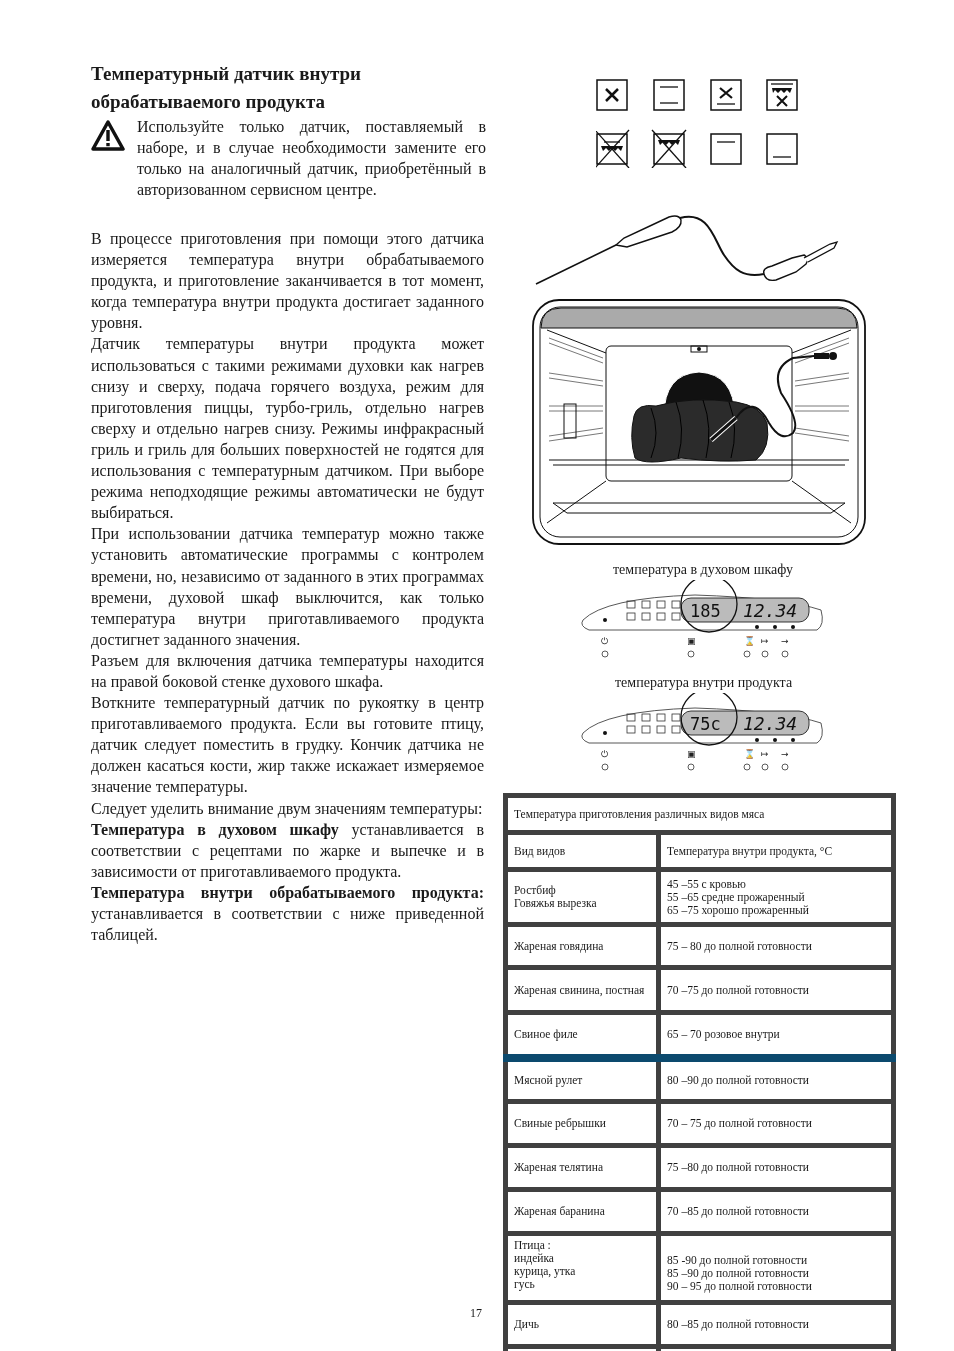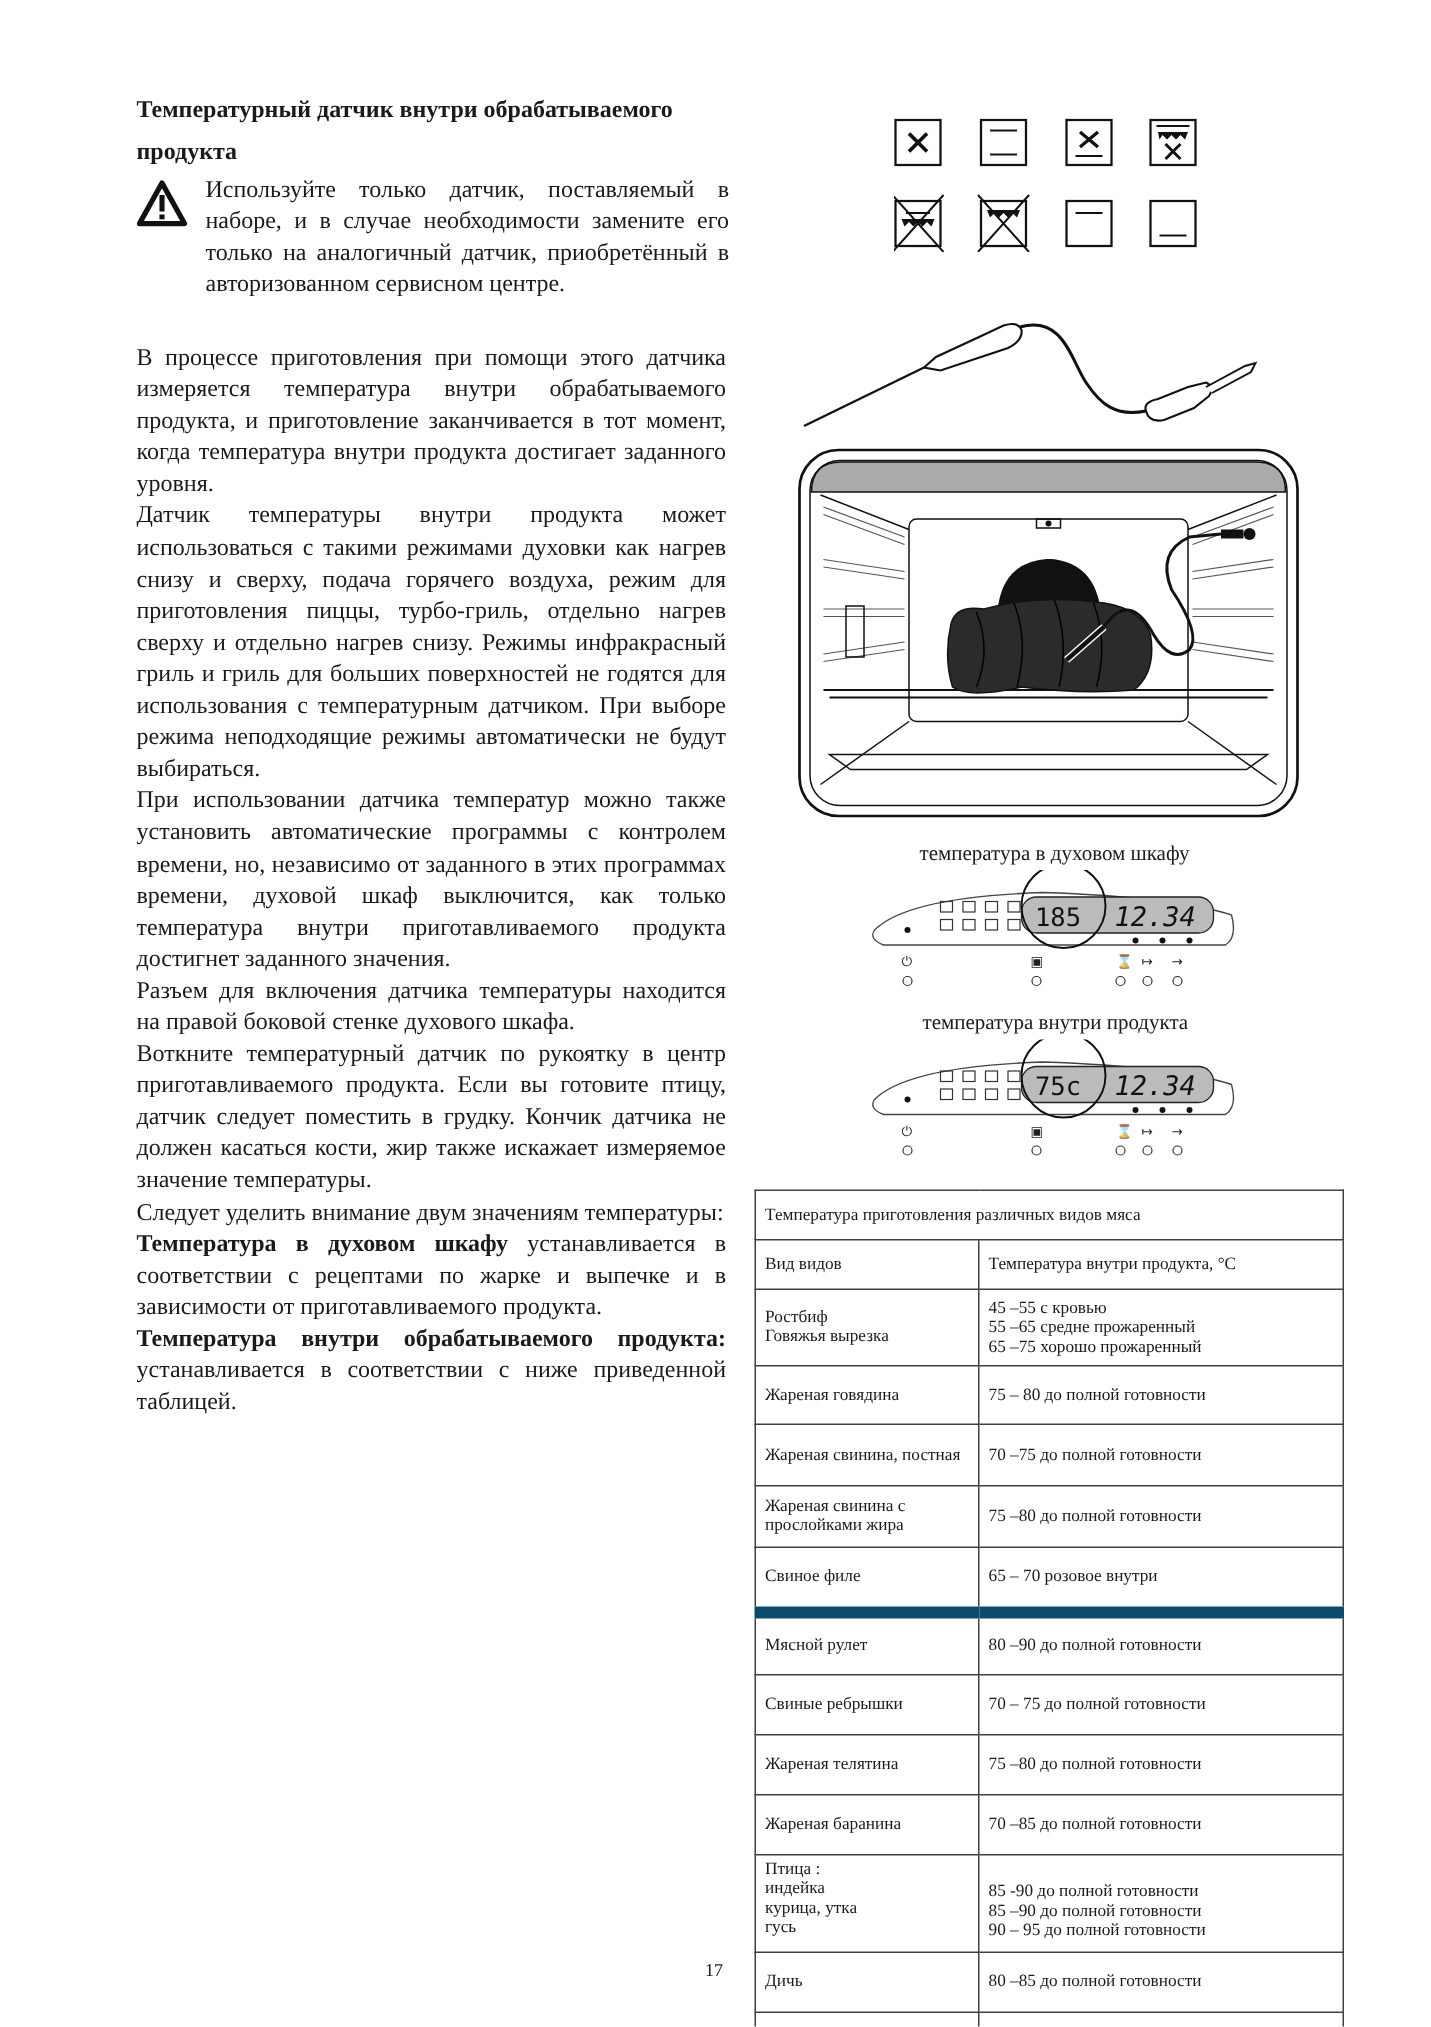--- a/index.html
+++ b/index.html
@@ -1,30 +1,30 @@
 <!DOCTYPE html>
 <html><head>
 <meta charset="utf-8">
 <style>
   html,body{margin:0;padding:0;background:#fff;}
   body{width:954px;height:1351px;position:relative;overflow:hidden;font-family:"Liberation Serif","DejaVu Serif",serif;color:#1a1a1a;}
-  .title{position:absolute;left:91px;top:60px;width:400px;font-size:16px;font-weight:bold;line-height:28px;margin:0;}
+  .title{position:absolute;left:91px;top:60px;width:400px;font-size:19px;font-weight:bold;line-height:28px;margin:0;}
   .warn{position:absolute;left:91px;top:116px;width:395px;}
   .warn-icon{position:absolute;left:0;top:4px;width:34px;height:32px;}
   .warn-text{margin-left:46px;font-size:16px;line-height:21px;text-align:justify;}
   .body{position:absolute;left:91px;top:228px;width:393px;font-size:16px;line-height:21.1px;text-align:justify;}
   .body p{margin:0;}
   .body b{font-weight:bold;}
   .modes{position:absolute;left:596px;top:78px;width:210px;}
   .probe{position:absolute;left:534px;top:200px;width:320px;height:90px;}
   .oven{position:absolute;left:531px;top:298px;width:336px;height:248px;}
   .panel-cap{position:absolute;font-size:14px;font-family:"Liberation Serif",serif;}
   .panel{position:absolute;left:575px;width:256px;height:86px;}
   .tbl{position:absolute;left:503px;top:793px;width:393px;border-collapse:collapse;font-size:11.5px;font-family:"Liberation Serif",serif;}
-  .tbl td{border:1px solid #404040;padding:3px 6px;vertical-align:middle;line-height:13px;}
+  .tbl td{border:5px solid #404040;padding:3px 6px;vertical-align:middle;line-height:13px;}
   .tbl .hdr td{height:26px;}
   .tbl .c1{width:136px;}
   .tbl .thick td{border-top:8px solid #0c4a6e;}
   .pg{position:absolute;left:470px;top:1306px;font-size:12px;}
   .ln{display:block;}
 </style>
 </head>
 <body>
 
 <h1 class="title">Температурный датчик внутри обрабатываемого продукта</h1>
@@ -247,28 +247,20 @@
       </tr>
       <tr>
         <td class="c1" style="height: 34px;">
           <span class="ln">Жареная свинина, постная</span>
         </td>
         <td>
           <span class="ln">70 –75 до полной готовности</span>
         </td>
       </tr>
       <tr>
-        <td class="c1" style="height: 34px;">
-          <span class="ln">Жареная свинина с прослойками жира</span>
-        </td>
-        <td>
-          <span class="ln">75 –80 до полной готовности</span>
-        </td>
-      </tr>
-      <tr>
         <td class="c1" style="height: 33px;">
           <span class="ln">Свиное филе</span>
         </td>
         <td>
           <span class="ln">65 – 70  розовое внутри</span>
         </td>
       </tr>
       <tr class="thick">
         <td class="c1" style="height: 31px;">
           <span class="ln">Мясной рулет</span>

